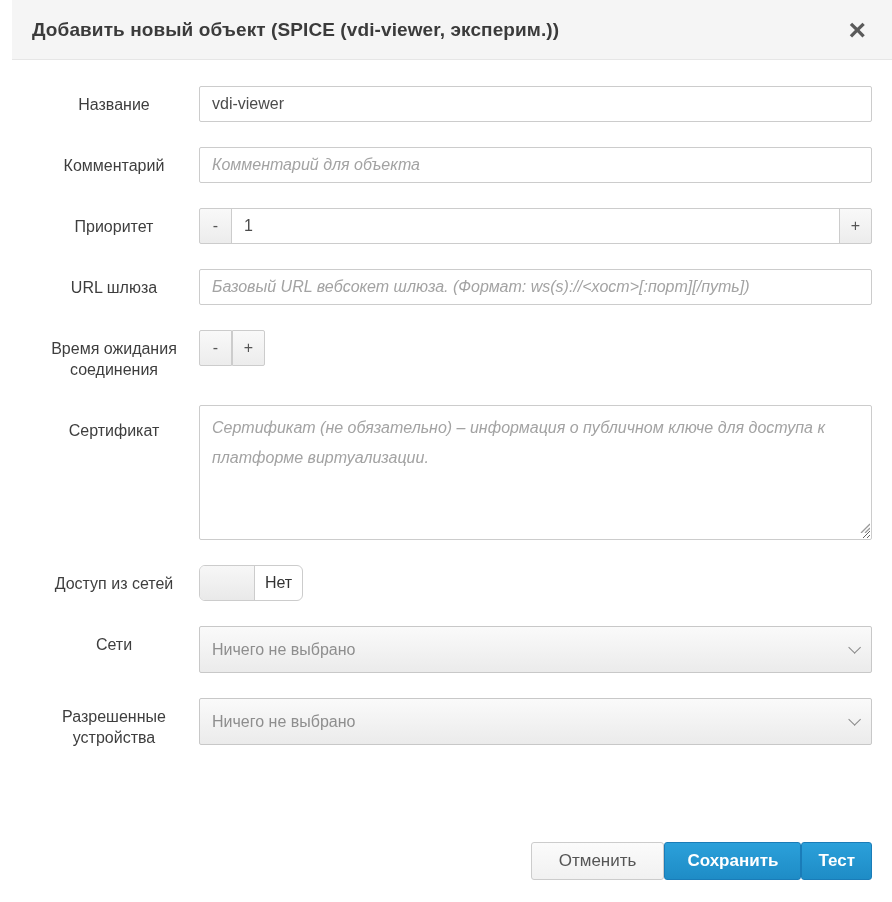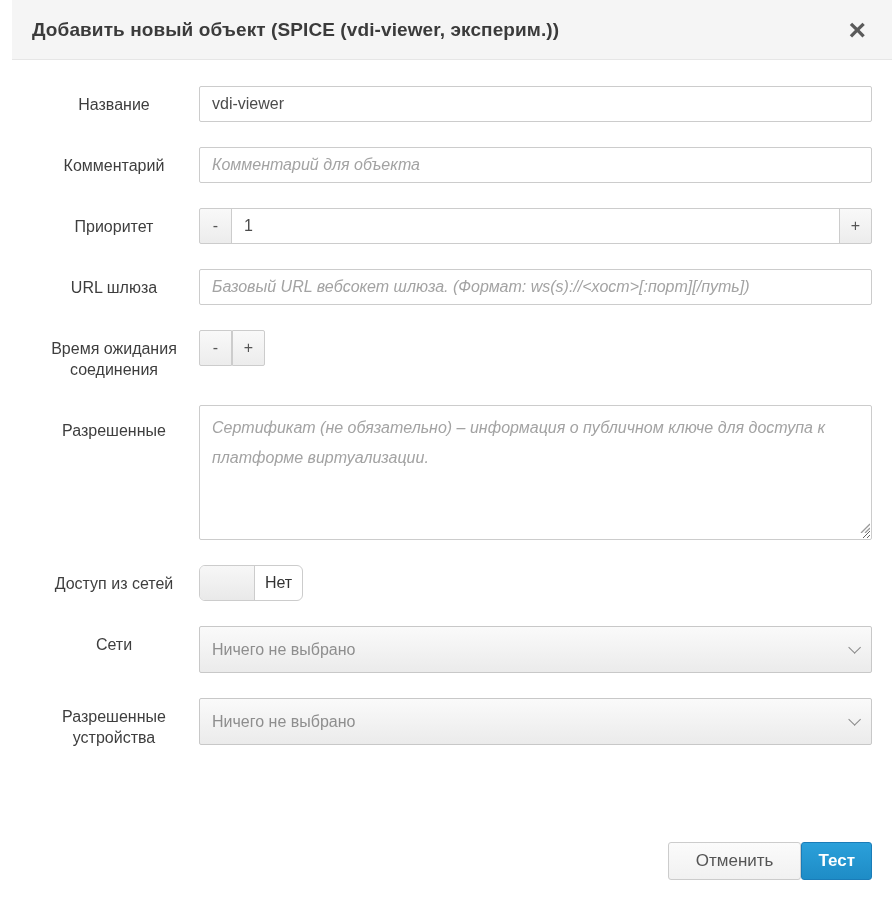--- a/index.html
+++ b/index.html
@@ -153,21 +153,21 @@
       <label class="lbl">Время ожидания соединения</label>
       <div class="fld">
         <div class="spin">
           <button class="spin-btn minus">-</button>
           <button class="spin-btn plus">+</button>
         </div>
       </div>
     </div>
 
     <div class="form-row">
-      <label class="lbl" style="padding-top:15px">Разрешенные</label>
+      <label class="lbl" style="padding-top:15px">Сертификат</label>
       <div class="fld">
         <textarea class="area" placeholder="Сертификат (не обязательно) – информация о публичном ключе для доступа к платформе виртуализации." style=""></textarea>
         <span class="resize-grip">
           <svg width="10" height="10" viewBox="0 0 10 10">
             <line x1="1" y1="10" x2="10" y2="1" stroke="#9a9a9a" stroke-width="1.3"></line>
             <line x1="5" y1="10" x2="10" y2="5" stroke="#9a9a9a" stroke-width="1.3"></line>
           </svg>
         </span>
       </div>
     </div>
@@ -199,16 +199,17 @@
           <span class="select-value">Ничего не выбрано</span>
           <span class="chevron"></span>
         </div>
       </div>
     </div>
 
   </div>
 
   <footer class="dlg-footer">
     <button class="btn btn-cancel">Отменить</button>
+    <button class="btn btn-primary btn-save">Сохранить</button>
     <button class="btn btn-primary btn-test">Тест</button>
   </footer>
 
 </div>
 
 </body></html>

